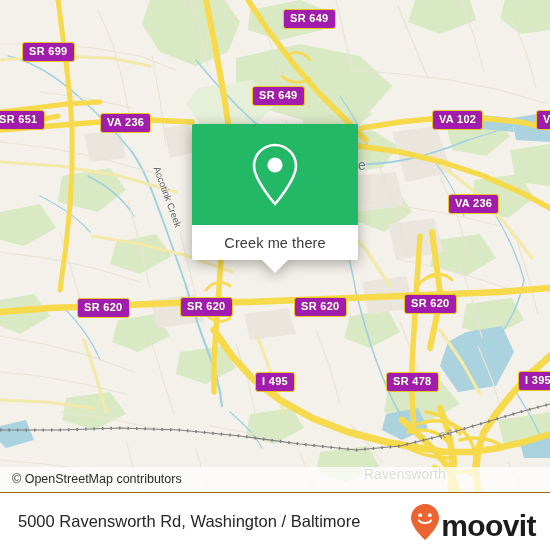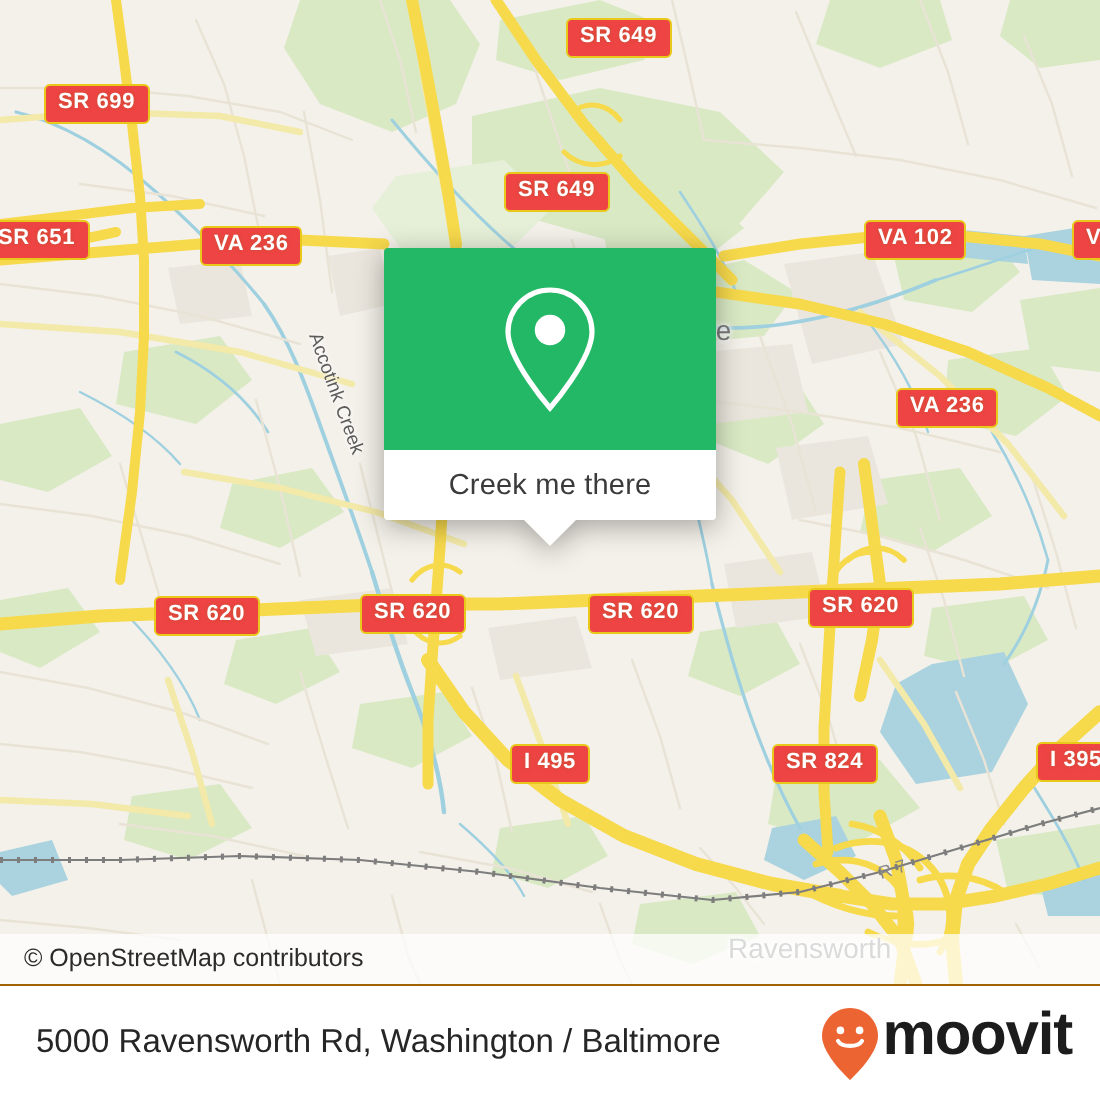--- a/index.html
+++ b/index.html
@@ -10,21 +10,21 @@
   }
   #root{position:relative;width:550px;height:550px;overflow:hidden;background:#f2efe9;}
 
   
   #map{position:absolute;left:0;top:0;width:550px;height:492px;overflow:hidden;background:#f4f1ea;}
   #map svg{position:absolute;left:0;top:0;}
 
   
   .shield{
     position:absolute;
-    background:#ef4444;
+    background:#a21caf;
     border:1.6px solid #e8c818;
     border-radius:3px;
     color:#ffffff;
     font-weight:bold;
     font-size:11px;
     line-height:1;
     padding:3px 6px 4px 6px;
     white-space:nowrap;
     letter-spacing:.3px;
     text-shadow:0 0 2px rgba(120,100,0,.35);
@@ -99,21 +99,21 @@
     border-top:1px solid #a16207;
   }
   #addr{
     flex:1 1 auto;
     color:#262626;
     font-size:16.5px;
     white-space:nowrap;
     overflow:hidden;
     text-overflow:ellipsis;
   }
-  #logo{display:flex;align-items:flex-start;flex:0 0 auto;}
+  #logo{display:flex;align-items:flex-end;flex:0 0 auto;}
   #logo-word{
     color:#1c1c1c;font-size:30px;font-weight:bold;
     letter-spacing:-.6px;margin-left:1px;line-height:1;
   }
 </style>
 </head>
 <body>
 
 <div id="root">
 
@@ -351,21 +351,21 @@
     <div class="shield" style="left:432px;top:110px;">VA 102</div>
     <div class="shield" style="left:536px;top:110px;">V</div>
     <div class="shield" style="left:-8px;top:110px;">SR 651</div>
     <div class="shield" style="left:100px;top:113px;">VA 236</div>
     <div class="shield" style="left:448px;top:194px;">VA 236</div>
     <div class="shield" style="left:77px;top:298px;">SR 620</div>
     <div class="shield" style="left:180px;top:297px;">SR 620</div>
     <div class="shield" style="left:294px;top:297px;">SR 620</div>
     <div class="shield" style="left:404px;top:294px;">SR 620</div>
     <div class="shield" style="left:255px;top:372px;">I 495</div>
-    <div class="shield" style="left:386px;top:372px;">SR 824</div>
+    <div class="shield" style="left:386px;top:372px;">SR 478</div>
     <div class="shield" style="left:518px;top:371px;">I 395</div>
 
     <div class="placelbl" style="left:347px;top:157px;">ale</div>
     <div class="placelbl" style="left:364px;top:466px;">Ravensworth</div>
 
     <div class="creeklbl" style="left:162px;top:165px;transform:rotate(70deg);transform-origin:left top;">Accotink Creek</div>
 
     <div class="ramplbl" style="left:438px;top:432px;transform:rotate(-18deg);transform-origin:left top;">R 7</div>
 
     <div id="attrib">© OpenStreetMap contributors</div>

